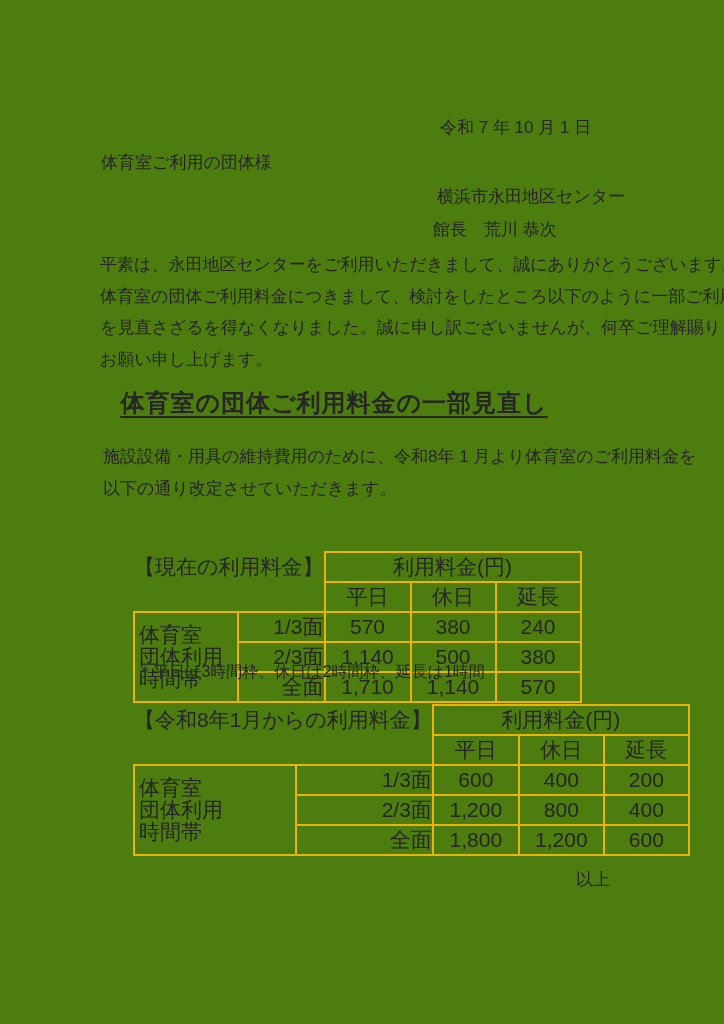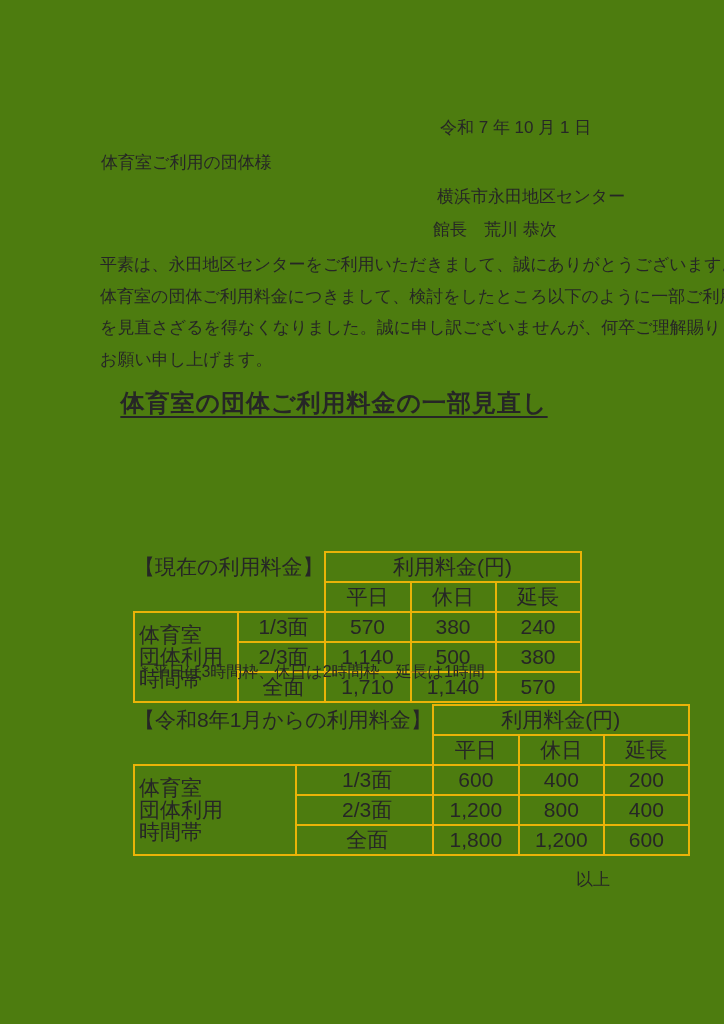--- a/index.html
+++ b/index.html
@@ -50,21 +50,21 @@
   table.fee td { padding: 0; vertical-align: middle; }
   table.fee td.b { border: 2px solid #eab308; }
   table.fee td.nob { border: none; }
   table.fee tr.r1 { height: 23px; }
   table.fee tr.r2 { height: 20px; }
   table.fee tr.r3 { height: 23px; }
   table.fee tr.r4 { height: 22px; }
   table.fee tr.r5 { height: 22px; }
   table.fee .center { text-align: center; }
   table.fee .label-cell { text-align: left; vertical-align: middle; white-space: nowrap; }
-  table.fee .area-cell { text-align: center; padding-left: 5px; }
+  table.fee .area-cell { text-align: right; padding-left: 5px; }
   table.fee .group-cell { text-align: left; padding-left: 4px; }
   table.fee .group-cell .gline { line-height: 22px; height: 22px; }
 </style>
 </head>
 <body>
 
 <div class="page">
 
   <div class="abs t17 date-line">令和 7 年 10 月 1 日</div>
   <div class="abs t17 sender-org">横浜市永田地区センター</div>
@@ -75,20 +75,24 @@
     <div class="line">平素は、永田地区センターをご利用いただきまして、誠にありがとうございます。</div>
     <div class="line">体育室の団体ご利用料金につきまして、検討をしたところ以下のように一部ご利用料金</div>
     <div class="line">を見直さざるを得なくなりました。誠に申し訳ございませんが、何卒ご理解賜りますよう</div>
     <div class="line">お願い申し上げます。</div>
   </div>
 
   <div class="abs heading-wrap">
     <span class="heading">体育室の団体ご利用料金の一部見直し</span>
   </div>
 
+  <div class="abs body2">
+    <div class="line">施設設備・用具の維持費用のために、令和8年 1 月より体育室のご利用料金を</div>
+    <div class="line">以下の通り改定させていただきます。</div>
+  </div>
 
   <div class="abs fee-table-1">
     <table class="fee">
       <colgroup>
           <col class="c1">
           <col class="c2">
           <col class="c3">
           <col class="c4">
           <col class="c5">
         </colgroup>

